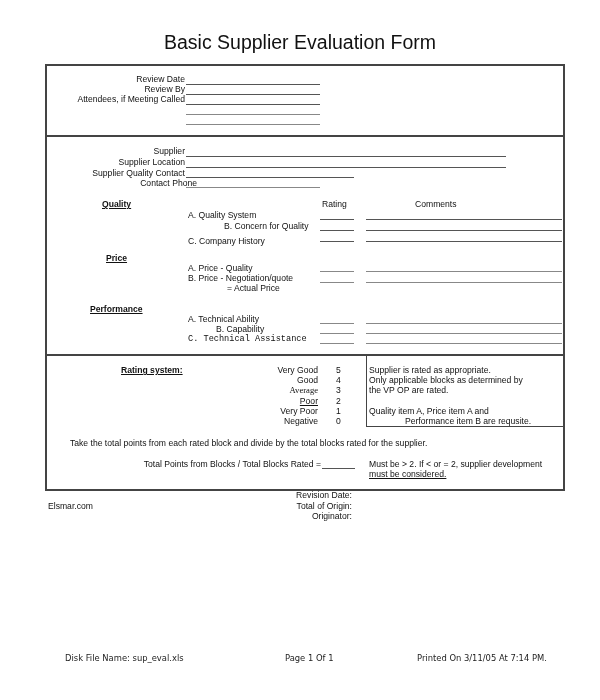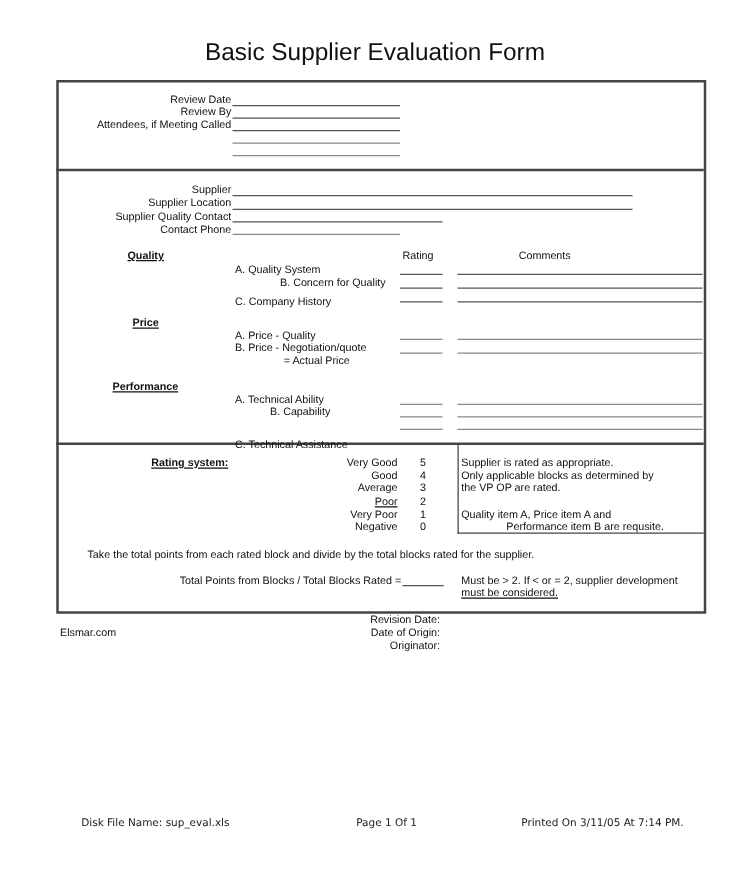--- a/index.html
+++ b/index.html
@@ -43,21 +43,21 @@
 <div>
   <div class="abs lbl" style="right:415px; top:146px;">Supplier</div>
   <div class="line" style="left:186px; top:156px; width:320px;"></div>
 
   <div class="abs lbl" style="right:415px; top:157px;">Supplier Location</div>
   <div class="line" style="left:186px; top:167px; width:320px;"></div>
 
   <div class="abs lbl" style="right:415px; top:168px;">Supplier Quality Contact</div>
   <div class="line" style="left:186px; top:177px; width:168px;"></div>
 
-  <div class="abs lbl" style="right:415px; top:178px;text-align:right;">Contact Phone</div>
+  <div class="abs lbl" style="right:403px; top:178px;text-align:right;">Contact Phone</div>
   <div class="line light" style="left:186px; top:187px; width:134px;"></div>
 
   <div class="abs" style="left:322px; top:199px;">Rating</div>
   <div class="abs" style="left:415px; top:199px;">Comments</div>
 
   <div class="abs uh" style="left:102px; top:199px;">Quality</div>
   <div class="abs" style="left:188px; top:210px;">A. Quality System</div>
   <div class="line" style="left:320px; top:219px; width:34px;"></div>
   <div class="line" style="left:366px; top:219px; width:196px;"></div>
 
@@ -81,33 +81,33 @@
 
   <div class="abs uh" style="left:90px; top:304px;">Performance</div>
   <div class="abs" style="left:188px; top:314px;">A. Technical Ability</div>
   <div class="line light" style="left:320px; top:323px; width:34px;"></div>
   <div class="line light" style="left:366px; top:323px; width:196px;"></div>
 
   <div class="abs" style="left:188px; top:324px;padding-left:28px;">B. Capability</div>
   <div class="line light" style="left:320px; top:333px; width:34px;"></div>
   <div class="line light" style="left:366px; top:333px; width:196px;"></div>
 
-  <div class="abs" style="left:188px; top:350px;">C. Technical Assistance</div>
+  <div class="abs" style="left:188px; top:334px;font-family:Liberation Mono, monospace;">C. Technical Assistance</div>
   <div class="line light" style="left:320px; top:343px; width:34px;"></div>
   <div class="line light" style="left:366px; top:343px; width:196px;"></div>
 </div>
 
 <div>
   <div class="abs uh" style="left:121px; top:365px;">Rating system:</div>
 
   <div class="abs lbl" style="right:282px; top:365px;">Very Good</div>
   <div class="abs" style="left:336px; top:365px;">5</div>
   <div class="abs lbl" style="right:282px; top:375px;">Good</div>
   <div class="abs" style="left:336px; top:375px;">4</div>
-  <div class="abs lbl" style="right:282px; top:385px;">Average</div>
+  <div class="abs lbl" style="right:282px; top:385px;font-family:Liberation Serif, serif;">Average</div>
   <div class="abs" style="left:336px; top:385px;">3</div>
   <div class="abs lbl" style="right:282px; top:396px;text-decoration:underline;">Poor</div>
   <div class="abs" style="left:336px; top:396px;">2</div>
   <div class="abs lbl" style="right:282px; top:406px;">Very Poor</div>
   <div class="abs" style="left:336px; top:406px;">1</div>
   <div class="abs lbl" style="right:282px; top:416px;">Negative</div>
   <div class="abs" style="left:336px; top:416px;">0</div>
 
   <div class="notebox"></div>
   <div class="abs" style="left:369px; top:365px;">Supplier is rated as appropriate.</div>
@@ -120,21 +120,21 @@
 
   <div class="abs lbl" style="right:279px; top:459px;">Total Points from Blocks / Total Blocks Rated =</div>
   <div class="line" style="left:322px; top:468px; width:33px;"></div>
   <div class="abs" style="left:369px; top:459px;">Must be &gt; 2. If &lt; or = 2, supplier development</div>
   <div class="abs" style="left:369px; top:469px;text-decoration:underline;">must be considered.</div>
 </div>
 
 <div>
   <div class="abs" style="left:48px; top:501px;">Elsmar.com</div>
   <div class="abs lbl" style="right:248px; top:490px;">Revision Date:</div>
-  <div class="abs lbl" style="right:248px; top:501px;">Date of Origin:</div>
+  <div class="abs lbl" style="right:248px; top:501px;">Total of Origin:</div>
   <div class="abs lbl" style="right:248px; top:511px;">Originator:</div>
 </div>
 
 <div>
   <div class="abs footer" style="left:53px; top:653px;">Disk File Name: sup_eval.xls</div>
   <div class="abs footer" style="left:273px; top:653px;">Page 1 Of 1</div>
   <div class="abs footer" style="left:405px; top:653px;">Printed On 3/11/05 At 7:14 PM.</div>
 </div>
 
 </body></html>

